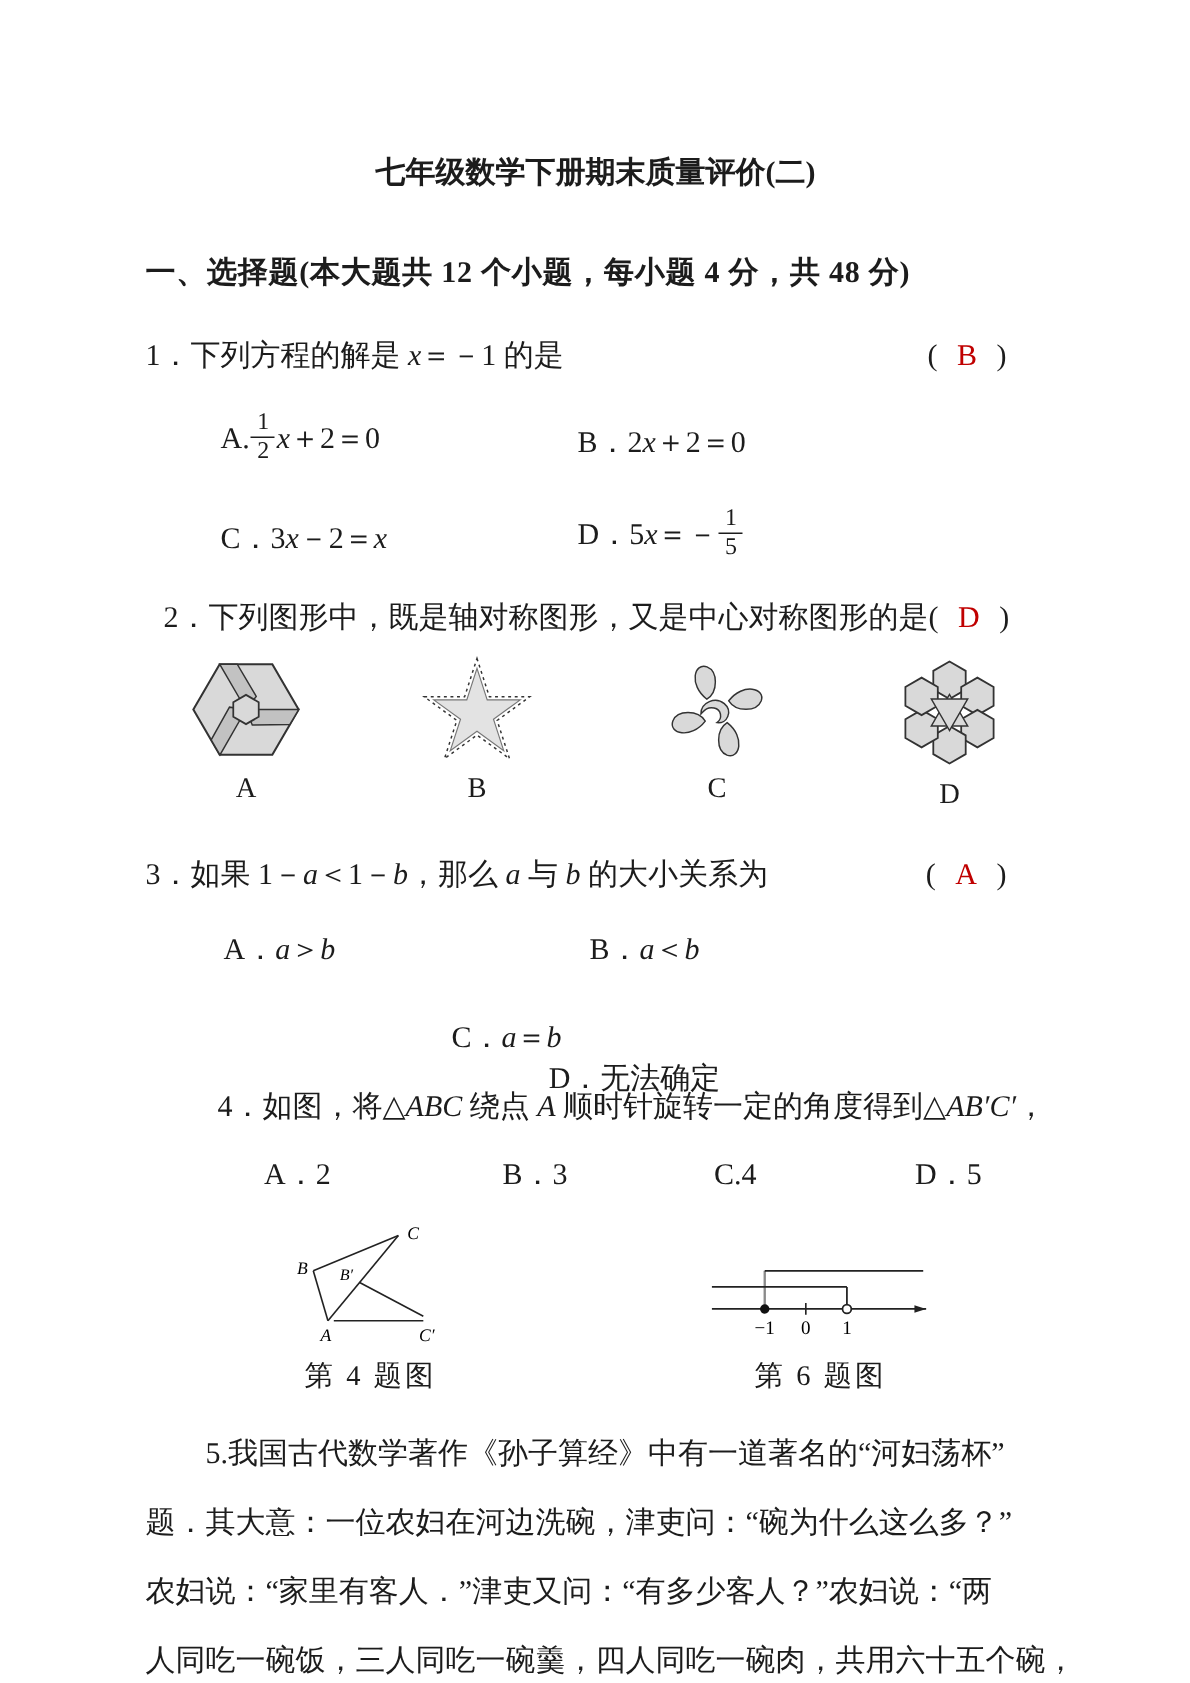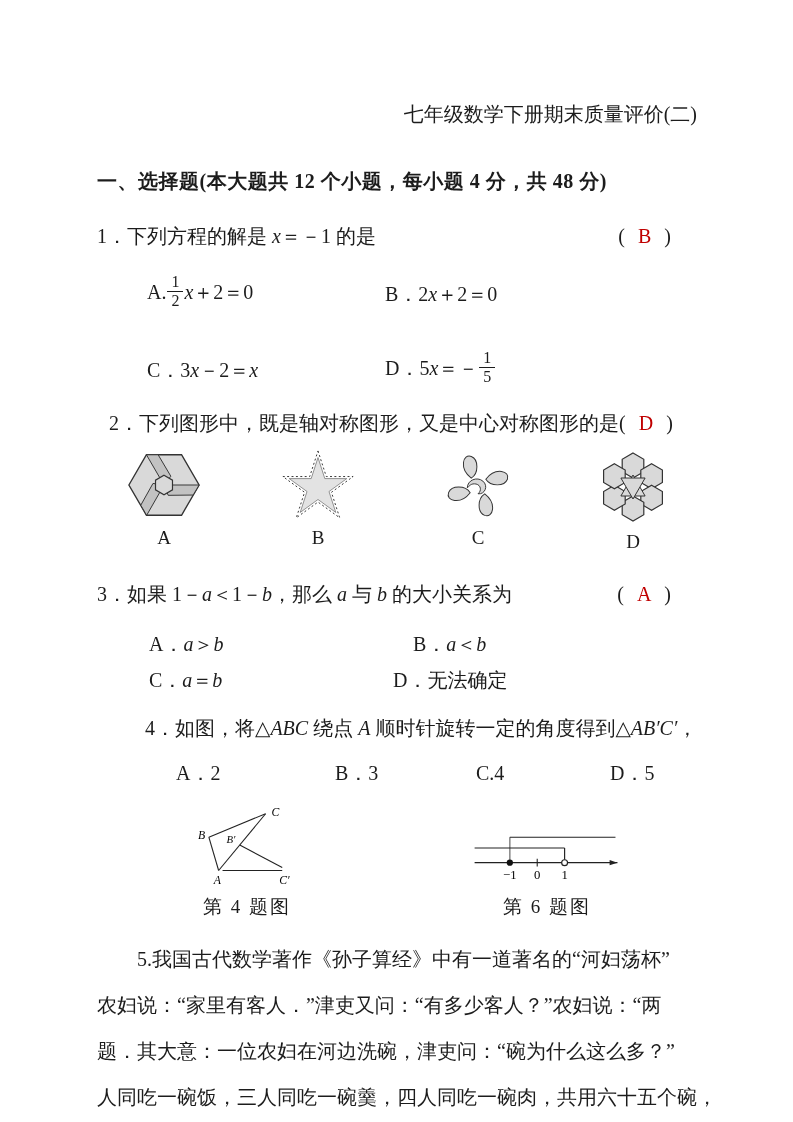--- a/index.html
+++ b/index.html
@@ -1,39 +1,39 @@
 <!DOCTYPE html>
 <html><head>
 <meta charset="utf-8">
 <style>
   html,body{margin:0;padding:0;background:#ffffff;}
   .page{position:relative;width:793px;height:1122px;background:#ffffff;overflow:hidden;
         font-family:"Liberation Serif","DejaVu Serif",serif;color:#1c1c1c;}
   .content{position:absolute;left:97px;top:0;width:600px;}
-  .doc-title{margin-top:101px;text-align:right;font-size:20px;white-space:nowrap;}
+  .doc-title{margin-top:101px;text-align:center;font-size:20px;white-space:nowrap;font-weight:bold;}
   .section-heading{margin-top:40px;font-size:20px;font-weight:700;white-space:nowrap;letter-spacing:.5px;}
   .qline{margin-top:28px;font-size:20px;display:flex;justify-content:space-between;align-items:baseline;white-space:nowrap;gap:23px;}
   .qline .bracket{margin-right:26px;}
   .bracket .ans{color:#c00000;margin:0 13px;}
   .mi{font-style:italic;}
   .optrow{display:flex;align-items:center;font-size:20px;padding-left:50px;white-space:nowrap;}
   .optrow .col1{width:238px;}
   .frac{display:inline-flex;flex-direction:column;align-items:center;vertical-align:middle;
         line-height:1.1;font-size:16px;margin:0 1px;transform:translateY(-3px);}
   .frac .num{padding:0 4px;border-bottom:1.3px solid #1c1c1c;}
   .frac .den{padding:0 4px;}
   .q1ab{margin-top:14px;height:60px;}
-  .q1cd{margin-top:18px;height:56px;}
+  .q1cd{margin-top:6px;height:56px;}
   .q2line{margin-top:12px;font-size:20px;white-space:nowrap;margin-left:12px;}
   .figrow{margin-top:12px;margin-left:28px;width:548px;display:flex;justify-content:space-between;}
   .figcol{display:flex;flex-direction:column;align-items:center;}
   .figcol .figlabel{margin-top:6px;font-size:19px;}
-  .q3ab{margin-top:24px;height:24px;gap:20px;}
+  .q3ab{margin-top:24px;height:24px;}
   .q3ab .col1,.q3cd .col1{width:244px;}
-  .q3cd{margin-top:12px;height:24px;}
+  .q3cd{margin-top:34px;height:24px;flex-direction:column;}
   .q3ab{padding-left:52px;}
   .para{font-size:20px;line-height:45px;white-space:nowrap;}
   .q4para{margin-top:14px;}
   .indent48{padding-left:48px;}
   .q4opts{padding-left:55px;}
   .q4opts span{display:inline-block;margin-left:24px;}
   .q4opts .o1{width:130px;} .q4opts .o2{width:112px;} .q4opts .o3{width:105px;}
   .diagrow{margin-top:6px;display:flex;width:600px;}
   .diagcol{width:300px;display:flex;flex-direction:column;align-items:center;}
   .diagcol .caption{margin-top:2px;font-size:19px;letter-spacing:2px;white-space:nowrap;}
@@ -170,19 +170,19 @@
           <text x="38" y="79" font-size="13" text-anchor="middle">−1</text>
           <text x="66" y="79" font-size="13" text-anchor="middle">0</text>
           <text x="94" y="79" font-size="13" text-anchor="middle">1</text>
         </svg>
         <span class="caption">第 6 题图</span>
       </div>
     </div>
 
     <div class="q5para">
       <div class="indent40">5.我国古代数学著作《孙子算经》中有一道著名的“河妇荡杯”</div>
+      <div>题．其大意：一位农妇在河边洗碗，津吏问：“碗为什么这么多？”</div>
       <div>农妇说：“家里有客人．”津吏又问：“有多少客人？”农妇说：“两</div>
-      <div>题．其大意：一位农妇在河边洗碗，津吏问：“碗为什么这么多？”</div>
       <div>人同吃一碗饭，三人同吃一碗羹，四人同吃一碗肉，共用六十五个碗，</div>
     </div>
 
   </div>
 </div>
 
 </body></html>

